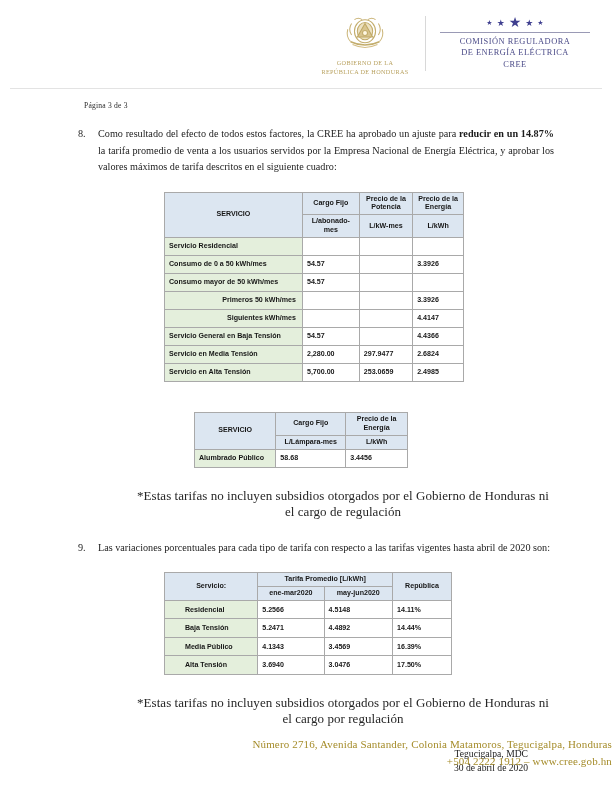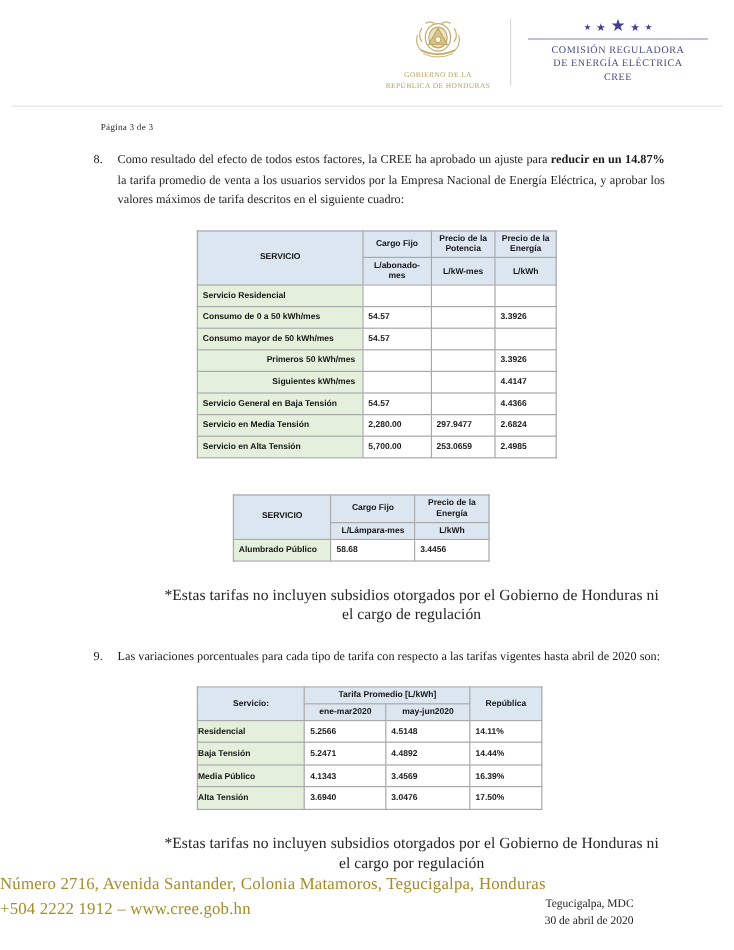--- a/index.html
+++ b/index.html
@@ -172,21 +172,21 @@
   .t2 th.c-cf   { width: 72px; }
   .t2 th.c-pe   { width: 66px; }
   .t2 td { height: 13px; }
 
   .t3 { width: 288px; }
   .t3 th.c-serv { width: 92px; }
   .t3 th.c-a    { width: 68px; }
   .t3 th.c-b    { width: 72px; }
   .t3 th.c-r    { width: 56px; }
   .t3 td { height: 13.5px; }
-  .t3 td.lbl { padding-left: 0; }
+  .t3 td.lbl { padding-left: 20px; }
 
   .spacer-sm  { height: 10px; }
   .spacer-md  { height: 20px; }
   .spacer-lg  { height: 30px; }
 
   .footnote {
     font-family: "Liberation Serif", serif;
     font-size: 13px;
     color: #262626;
     text-align: center;
@@ -200,24 +200,24 @@
     line-height: 1.5;
     padding-right: 26px;
   }
 
   
   .page-footer {
     position: absolute;
     left: 0;
     right: 0;
     bottom: 22px;
-    text-align: left;
+    text-align: right;
     font-family: "Liberation Serif", serif;
     color: #a58c2a;
-    font-size: 14px;
+    font-size: 11px;
     line-height: 1.55;
     letter-spacing: 0.15px;
   }
 </style>
 </head>
 <body>
 
 <div class="page-header">
   <div class="header-inner">
 

